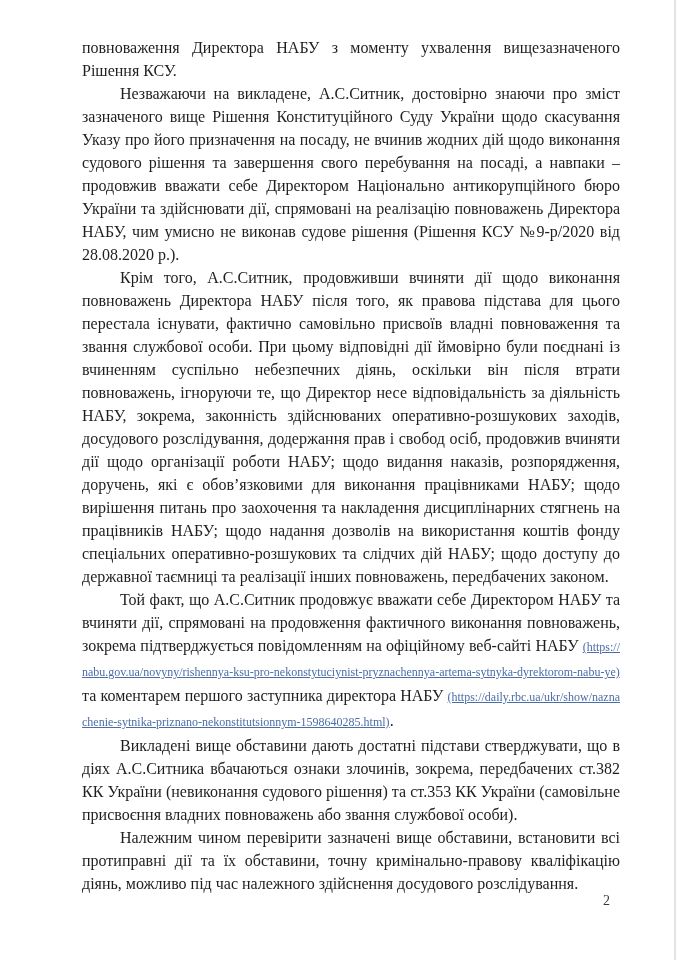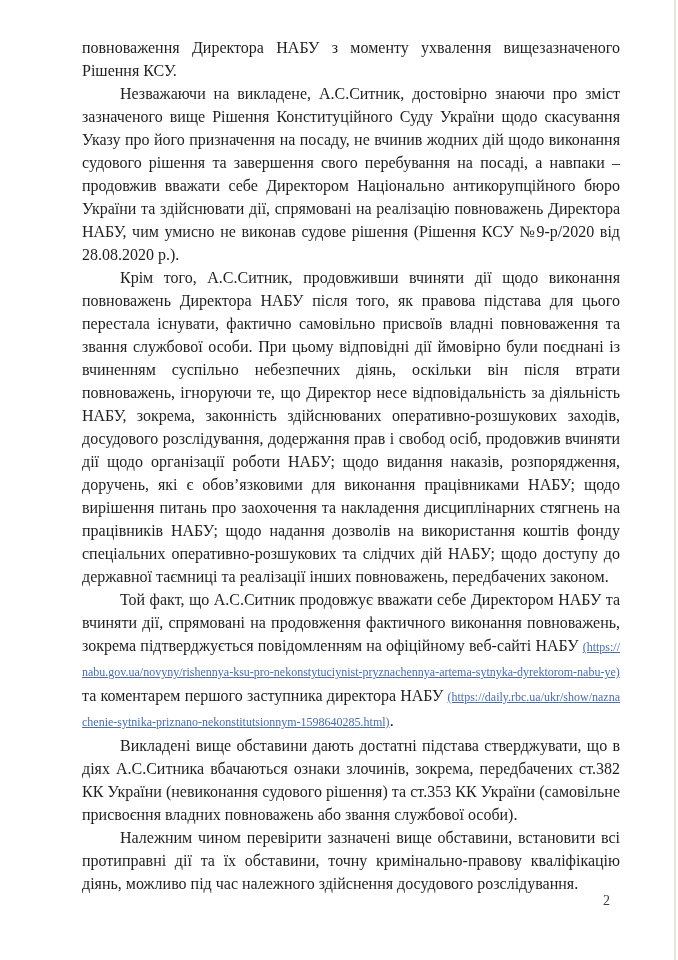--- a/index.html
+++ b/index.html
@@ -63,18 +63,18 @@
 </style>
 </head>
 <body>
 
 <div class="page">
   <div class="content">
       <p class="para"><span>повноваження Директора НАБУ з моменту ухвалення вищезазначеного Рішення КСУ.</span></p>
       <p class="para indent"><span>Незважаючи на викладене, А.С.Ситник, достовірно знаючи про зміст зазначеного вище Рішення Конституційного Суду України щодо скасування Указу про його призначення на посаду, не вчинив жодних дій щодо виконання судового рішення та завершення свого перебування на посаді, а навпаки – продовжив вважати себе Директором Національно антикорупційного бюро України та здійснювати дії, спрямовані на реалізацію повноважень Директора НАБУ, чим умисно не виконав судове рішення (Рішення КСУ №9-р/2020 від 28.08.2020 р.).</span></p>
       <p class="para indent"><span>Крім того, А.С.Ситник, продовживши вчиняти дії щодо виконання повноважень Директора НАБУ після того, як правова підстава для цього перестала існувати, фактично самовільно присвоїв владні повноваження та звання службової особи. При цьому відповідні дії ймовірно були поєднані із вчиненням суспільно небезпечних діянь, оскільки він після втрати повноважень, ігноруючи те, що Директор несе відповідальність за діяльність НАБУ, зокрема, законність здійснюваних оперативно-розшукових заходів, досудового розслідування, додержання прав і свобод осіб, продовжив вчиняти дії щодо організації роботи НАБУ; щодо видання наказів, розпорядження, доручень, які є обов’язковими для виконання працівниками НАБУ; щодо вирішення питань про заохочення та накладення дисциплінарних стягнень на працівників НАБУ; щодо надання дозволів на використання коштів фонду спеціальних оперативно-розшукових та слідчих дій НАБУ; щодо доступу до державної таємниці та реалізації інших повноважень, передбачених законом.</span></p>
       <p class="para indent"><span>Той факт, що А.С.Ситник продовжує вважати себе Директором НАБУ та вчиняти дії, спрямовані на продовження фактичного виконання повноважень, зокрема підтверджується повідомленням на офіційному веб-сайті НАБУ </span><a class="doc-link" href="#" style="color: rgb(74, 109, 167);">(https://nabu.gov.ua/novyny/rishennya-ksu-pro-nekonstytuciynist-pryznachennya-artema-sytnyka-dyrektorom-nabu-ye)</a><span> та коментарем першого заступника директора НАБУ </span><a class="doc-link" href="#" style="color: rgb(74, 109, 167);">(https://daily.rbc.ua/ukr/show/naznachenie-sytnika-priznano-nekonstitutsionnym-1598640285.html)</a><span>.</span></p>
-      <p class="para indent"><span>Викладені вище обставини дають достатні підстава стверджувати, що в діях А.С.Ситника вбачаються ознаки злочинів, зокрема, передбачених ст.382 КК України (невиконання судового рішення) та ст.353 КК України (самовільне присвоєння владних повноважень або звання службової особи).</span></p>
+      <p class="para indent"><span>Викладені вище обставини дають достатні підстави стверджувати, що в діях А.С.Ситника вбачаються ознаки злочинів, зокрема, передбачених ст.382 КК України (невиконання судового рішення) та ст.353 КК України (самовільне присвоєння владних повноважень або звання службової особи).</span></p>
       <p class="para indent"><span>Належним чином перевірити зазначені вище обставини, встановити всі протиправні дії та їх обставини, точну кримінально-правову кваліфікацію діянь, можливо під час належного здійснення досудового розслідування.</span></p>
     </div>
   <div class="page-number">2</div>
   <div class="edge-line"></div>
 </div>
 
 </body></html>

